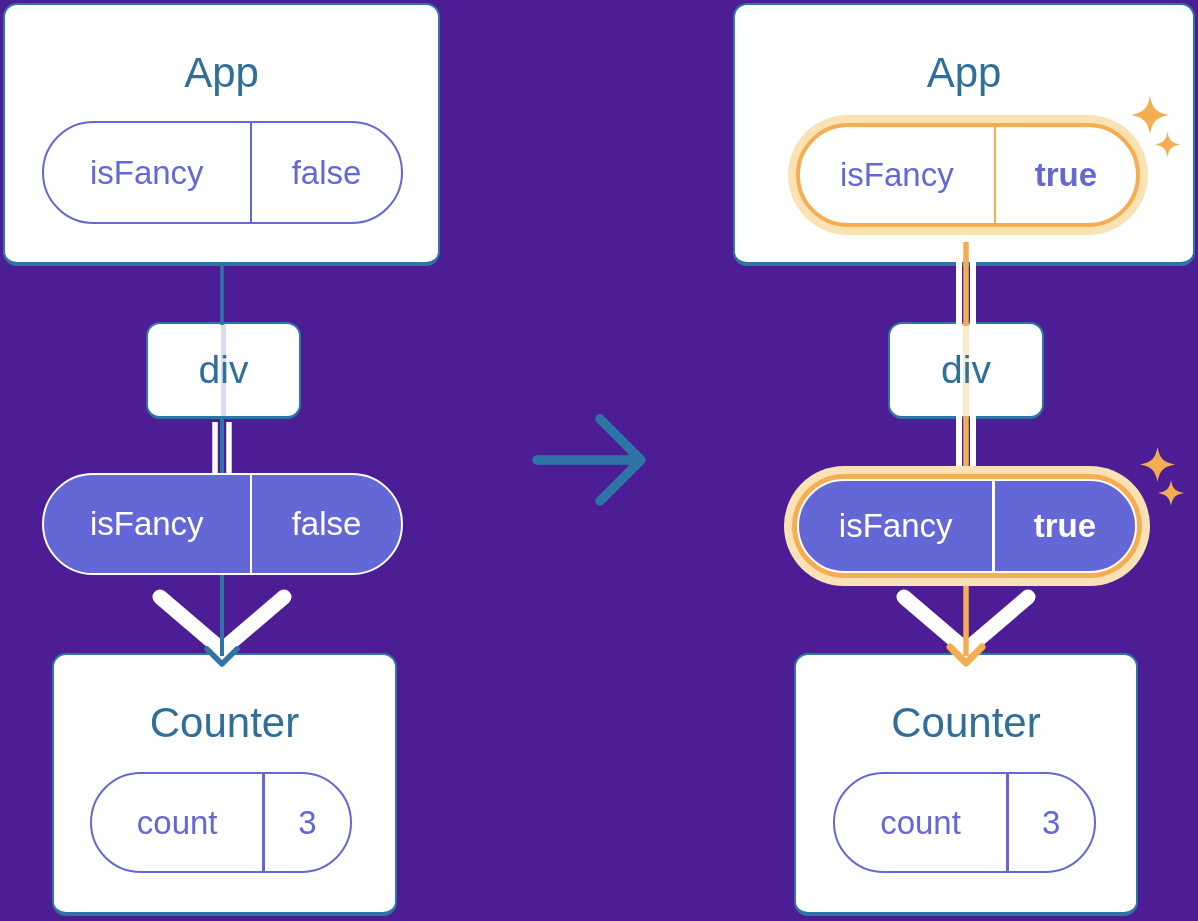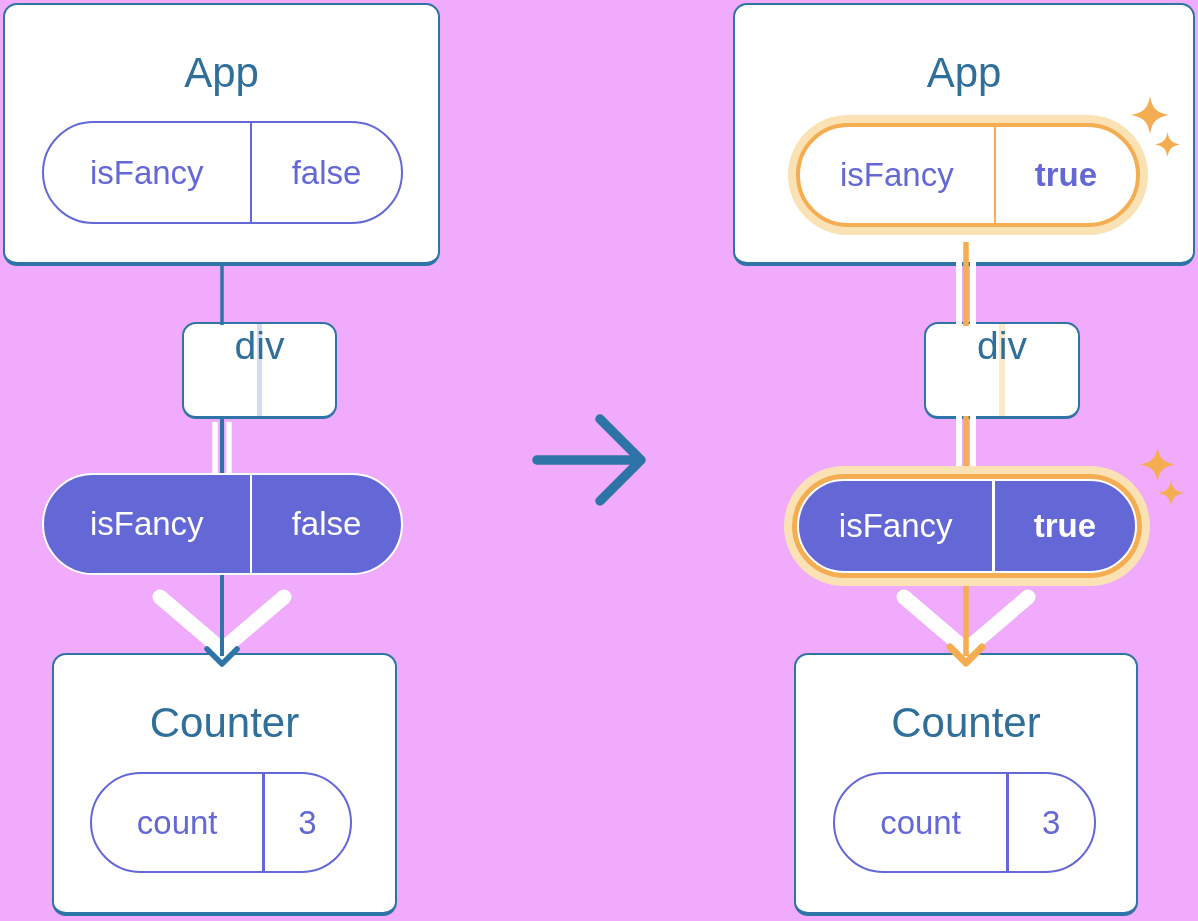--- a/index.html
+++ b/index.html
@@ -1,33 +1,33 @@
 <!DOCTYPE html>
 <html><head>
 <meta charset="utf-8">
 <style>
   html,body{margin:0;padding:0;}
   .canvas{
     position:relative; width:1198px; height:921px;
-    background:#f0abfc; overflow:hidden;
+    background:#4c1d95; overflow:hidden;
     font-family:"Liberation Sans", sans-serif;
   }
   
   .card{
     position:absolute; background:#ffffff;
     border:2px solid #2f74a6; border-bottom-width:4px;
     border-radius:14px; box-sizing:border-box;
   }
   .card-title{
     text-align:center; margin-top:44px;
     font-size:42px; font-weight:500; color:#2f6f9a;
   }
   .mid-card{
-    display:flex; justify-content:center;
-    border-width:2.5px; border-bottom-width:3px;margin-left:36px;
+    display:flex; align-items:center; justify-content:center;
+    border-width:2.5px; border-bottom-width:3px;
   }
   .mid-title{font-size:39px; font-weight:500; color:#2f6f9a; margin-top:0;}
   
   .stripe-lavender{
     background-image:linear-gradient(to right,
       transparent calc(50% - 2.2px), #d5dbf4 calc(50% - 2.2px),
       #d5dbf4 calc(50% + 2.2px), transparent calc(50% + 2.2px));
   }
   .stripe-orange{
     background-image:linear-gradient(to right,

